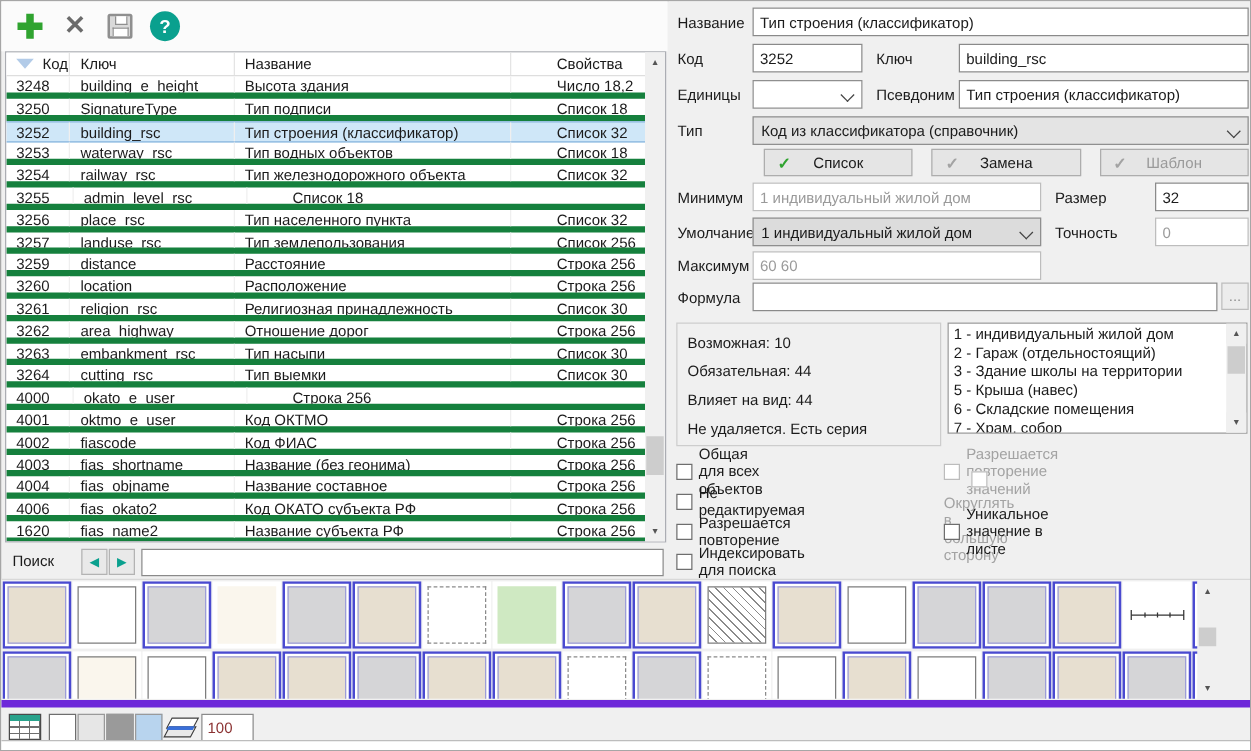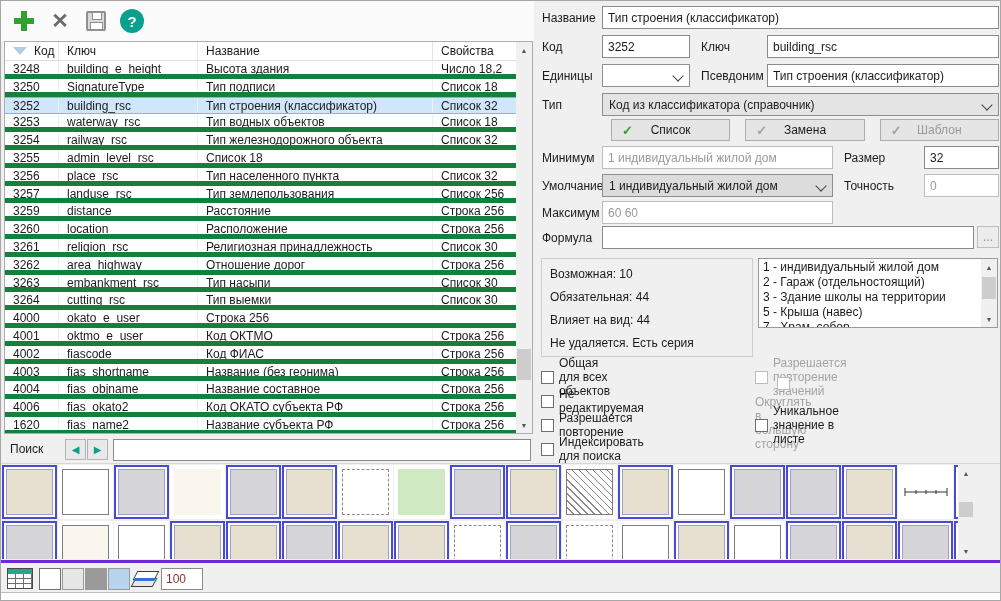--- a/index.html
+++ b/index.html
@@ -20,21 +20,21 @@
 
   
   .table{position:absolute;left:3px;top:40px;width:529px;height:393px;background:#fff;border:1px solid #abadb3;box-sizing:border-box;display:flex;}
   .tmain{width:511px;overflow:hidden;display:flex;flex-direction:column;}
   .thead{display:flex;height:18px;line-height:17px;background:#fff;border-bottom:1px solid #dedede;flex:none;}
   .hcell{box-sizing:border-box;padding-left:8px;border-right:1px solid #e4e4e4;display:flex;align-items:center;color:#1b1b1b;}
   .sort-tri{width:0;height:0;border-left:7px solid transparent;border-right:7px solid transparent;border-top:8px solid #b2cbe8;margin-right:7px;flex:none;}
   .tbody{overflow:hidden;flex:1;}
   .trow{display:flex;height:17.8px;line-height:17px;border-bottom:5px solid #15803d;box-sizing:border-box;}
   .tcell{box-sizing:border-box;padding-left:8px;border-right:1px solid #efefef;white-space:nowrap;overflow:hidden;}
-  .c0{width:54px;}.c1{width:139px;}.c2{width:235px;}.c3{width:83px;border-right:none;}
+  .c0{width:54px;}.c1{width:139px;}.c2{width:235px;}.c3{width:83px;border-right:none;margin-left:28px;}
   .trow.selected{background:var(--sel-bg,#cfe7f8);border-top:1px solid var(--sel-border,#88b5dd);border-bottom:1px solid var(--sel-border,#88b5dd);}
 
   
   .vscroll{width:16px;background:#f0f0f0;display:flex;flex-direction:column;flex:none;}
   .sb-btn{height:16px;flex:none;display:flex;align-items:center;justify-content:center;font-size:7px;color:#555;background:#f0f0f0;}
   .sb-track{flex:1;position:relative;}
   .sb-thumb{position:absolute;left:1px;width:14px;background:#cdcdcd;}
 
   
   .search-row{position:absolute;left:0;top:436px;width:533px;height:26px;}
@@ -53,21 +53,21 @@
   .chev{position:absolute;right:7px;top:7px;width:7px;height:7px;border-right:1.6px solid #444;border-bottom:1.6px solid #444;transform:rotate(45deg);}
   .btn-row{position:absolute;left:76px;top:118px;width:388px;height:22px;display:flex;gap:15px;}
   .fbtn{width:120px;height:22px;box-sizing:border-box;background:#e5e5e5;border:1px solid #adadad;display:flex;align-items:center;justify-content:center;gap:8px;position:relative;}
   .fbtn .chk{position:absolute;left:10px;font-weight:bold;font-size:13px;}
   .fbtn .chk.green{color:var(--check-green,#2fa32f);}
   .fbtn .chk.gray{color:#a3a3a3;}
   .fbtn.disabled{color:#9a9a9a;}
   .ellipsis-btn{position:absolute;left:442px;top:225px;width:22px;height:22px;box-sizing:border-box;background:#ececec;border:1px solid #bdbdbd;color:#8f8f8f;display:flex;align-items:center;justify-content:center;line-height:10px;}
   .info-panel{position:absolute;left:6px;top:257px;width:212px;height:99px;box-sizing:border-box;border:1px solid #cdcdcd;background:#f0f0f0;overflow:hidden;}
   .info-panel p{margin:8px 0 0 8px;line-height:15px;}
-  .values-list{position:absolute;left:223px;top:257px;width:240px;height:70px;box-sizing:border-box;border:1px solid #999;background:#fff;display:flex;}
+  .values-list{position:absolute;left:223px;top:257px;width:240px;height:89px;box-sizing:border-box;border:1px solid #999;background:#fff;display:flex;}
   .vl-items{flex:1;overflow:hidden;padding:1px 0 0 4px;}
   .vl-item{line-height:15px;white-space:nowrap;}
   .cbcol{position:absolute;}
   .cb{position:absolute;display:flex;align-items:center;gap:5px;height:16px;}
   .cb .box{width:13px;height:13px;box-sizing:border-box;border:1px solid #6e6e6e;background:#fff;flex:none;}
   .cb.disabled .box{border-color:#bcbcbc;}
   .cb.disabled .cb-text{color:#a3a3a3;}
 
   
   .palette{position:absolute;left:0;top:462px;width:1001px;height:96px;background:#f0f0f0;border-top:1px solid #d8d8d8;box-sizing:border-box;overflow:hidden;}
@@ -78,21 +78,21 @@
   .pcell.frame-blue{border-color:var(--frame-blue,#4a4ad0);}
   .pcell .pfill{width:100%;height:100%;box-sizing:border-box;}
   .pcell.frame-blue .pfill{border:1px solid #9d9dd8;}
   .pcell.frame-gray .pfill{border:1px solid #7d7d7d;}
   .pcell.frame-dashed .pfill{border:1px dashed #8a8a8a;}
   .pfill.hatch{background:repeating-linear-gradient(45deg,#ffffff 0 4px,#8a8a8a 4px 5px);}
   .pfill.line{display:flex;align-items:center;justify-content:center;}
   .pal-scroll{position:absolute;left:957px;top:1px;height:94px;}
 
   
-  .statusbar{position:absolute;left:0;top:559px;width:1001px;height:32px;background:#f0f0f0;border-top:3px solid #6d28d9;box-sizing:border-box;}
+  .statusbar{position:absolute;left:0;top:559px;width:1001px;height:32px;background:#f0f0f0;border-top:6px solid #6d28d9;box-sizing:border-box;}
   .grid-icon{position:absolute;left:6px;top:5px;width:26px;height:21px;box-sizing:border-box;border:1px solid #4a4a4a;background:
       linear-gradient(#2aa38c 0 5px,transparent 5px),
       repeating-linear-gradient(90deg,transparent 0 7px,#6e6e6e 7px 8px),
       repeating-linear-gradient(transparent 0 4px,#6e6e6e 4px 5px),#fff;}
   .swatch{position:absolute;top:5px;width:22px;height:22px;box-sizing:border-box;border:1px solid #9a9a9a;}
   .sheet-icon{position:absolute;left:130px;top:7px;width:26px;height:18px;}
   .sheet-icon .s1,.sheet-icon .s2{position:absolute;width:20px;height:7px;background:#fff;border:1px solid #3c3c3c;transform:skewX(-28deg);}
   .sheet-icon .s1{left:4px;top:1px;}
   .sheet-icon .s2{left:2px;top:8px;background:#e8e8e8;}
   .sheet-icon .stripe{position:absolute;left:3px;top:8px;width:21px;height:3px;background:#3a6fd8;transform:skewX(-28deg);}
@@ -351,20 +351,21 @@
         <p>Влияет на вид: 44</p>
         <p>Не удаляется. Есть серия</p>
       </div>
 
     <div class="values-list">
       <div class="vl-items">
           <div class="vl-item">1 - индивидуальный жилой дом</div>
           <div class="vl-item">2 - Гараж (отдельностоящий)</div>
           <div class="vl-item">3 - Здание школы на территории</div>
           <div class="vl-item">5 - Крыша (навес)</div>
+          <div class="vl-item">6 - Складские помещения</div>
           <div class="vl-item">7 - Храм, собор</div>
         </div>
       <div class="vscroll">
         <div class="sb-btn">▲</div>
         <div class="sb-track">
             <div class="sb-thumb" style="top:2px;height:22px;"></div>
           </div>
         <div class="sb-btn">▼</div>
       </div>
     </div>

